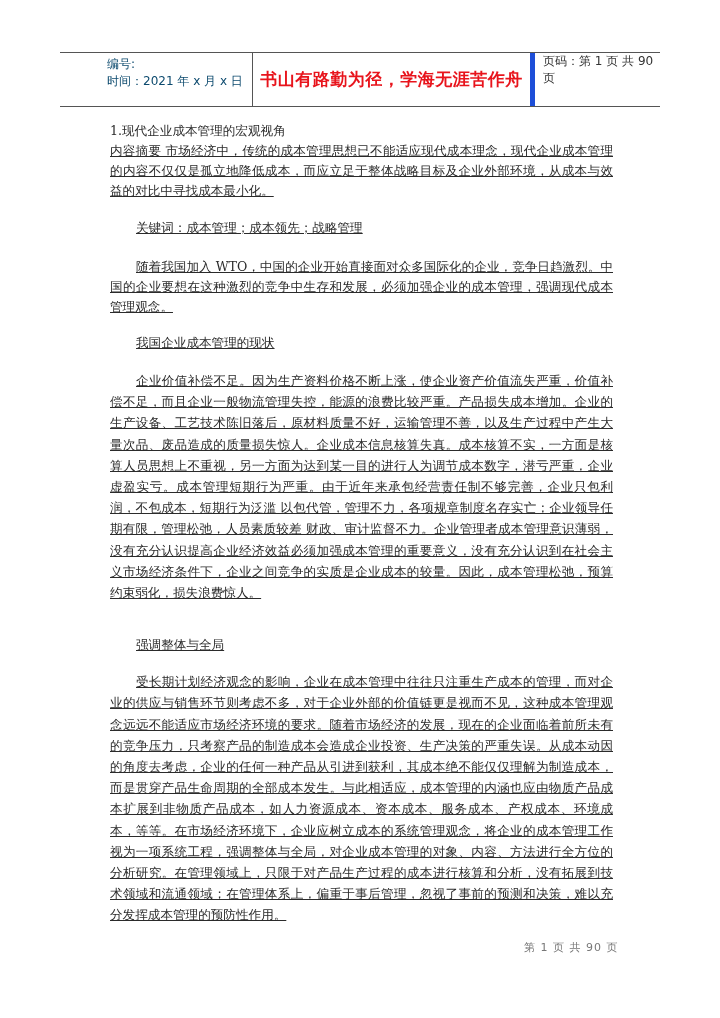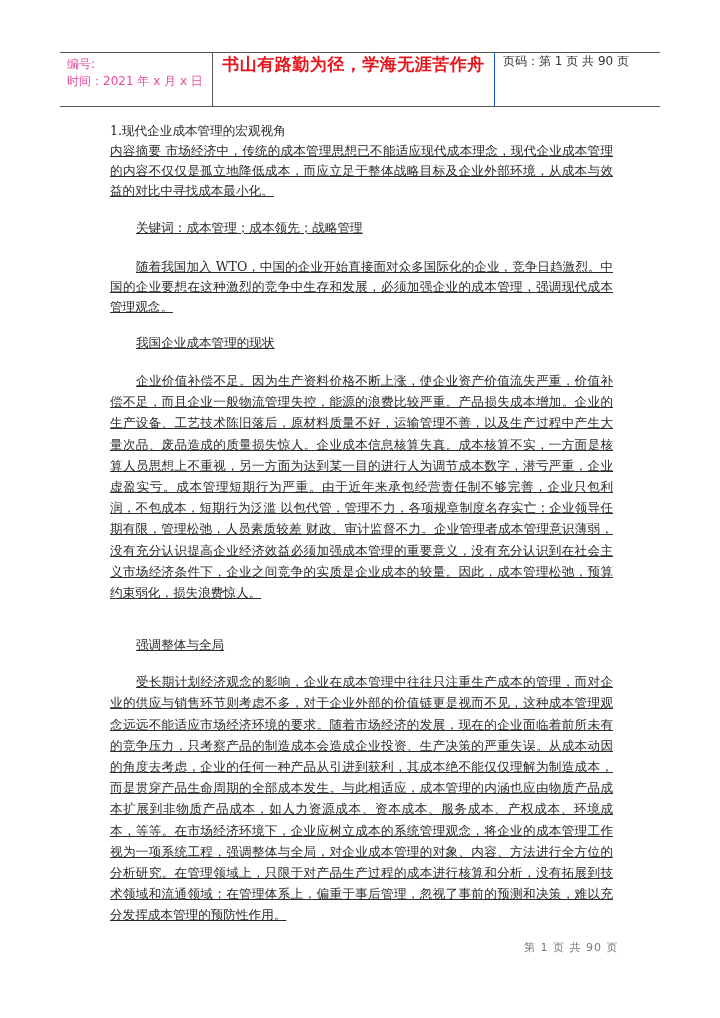--- a/index.html
+++ b/index.html
@@ -2,23 +2,23 @@
 <html><head>
 <meta charset="utf-8">
 <style>
   html, body { margin: 0; padding: 0; background: #ffffff; }
   body { width: 720px; height: 1018px; position: relative; overflow: hidden;
          font-family: "DejaVu Serif", "Liberation Serif", serif; color: #2b2b2b; }
   .header-table { position: absolute; left: 60px; top: 52px; width: 600px; height: 53px;
          border-top: 1px solid #555; border-bottom: 1px solid #555; display: flex; }
   .cell { height: 100%; box-sizing: border-box; }
   .cell-left { width: 153px; padding: 3px 0 0 7px; font-family: "DejaVu Sans", "Liberation Sans", sans-serif;
-         font-size: 12px; line-height: 17px; color: #ec4899; border-right: 1px solid #555; }
-  .cell-mid { width: 282px; display: flex; align-items: flex-start; justify-content: center;
-         border-right: 1px solid #1d4ed8; color: #e8141c; font-size: 17px; font-weight: bold;
+         font-size: 12px; line-height: 17px; color: #0c4a6e; border-right: 1px solid #555; margin-left: 40px; }
+  .cell-mid { width: 282px; display: flex; align-items: center; justify-content: center;
+         border-right: 5px solid #1d4ed8; color: #e8141c; font-size: 17px; font-weight: bold;
          font-family: "DejaVu Sans", "Liberation Sans", sans-serif; letter-spacing: 0.5px; }
   .cell-right { flex: 1; display: flex; align-items: flex-start; padding-left: 8px;
          font-family: "DejaVu Sans", "Liberation Sans", sans-serif; font-size: 12px; color: #333; }
   .doc { position: absolute; left: 110px; top: 121px; width: 503px; font-size: 12.6px; line-height: 20px; }
   .title { text-align: left; height: 20px; }
   .para { margin: 0; text-align: justify; text-indent: 0; text-decoration: underline; }
   .indent { text-indent: 26px; }
   .gap { height: 17px; }
   .p2, .p3 { line-height: 21.2px; }
   .footer { position: absolute; left: 524px; top: 940px; font-size: 11px; color: #777;

